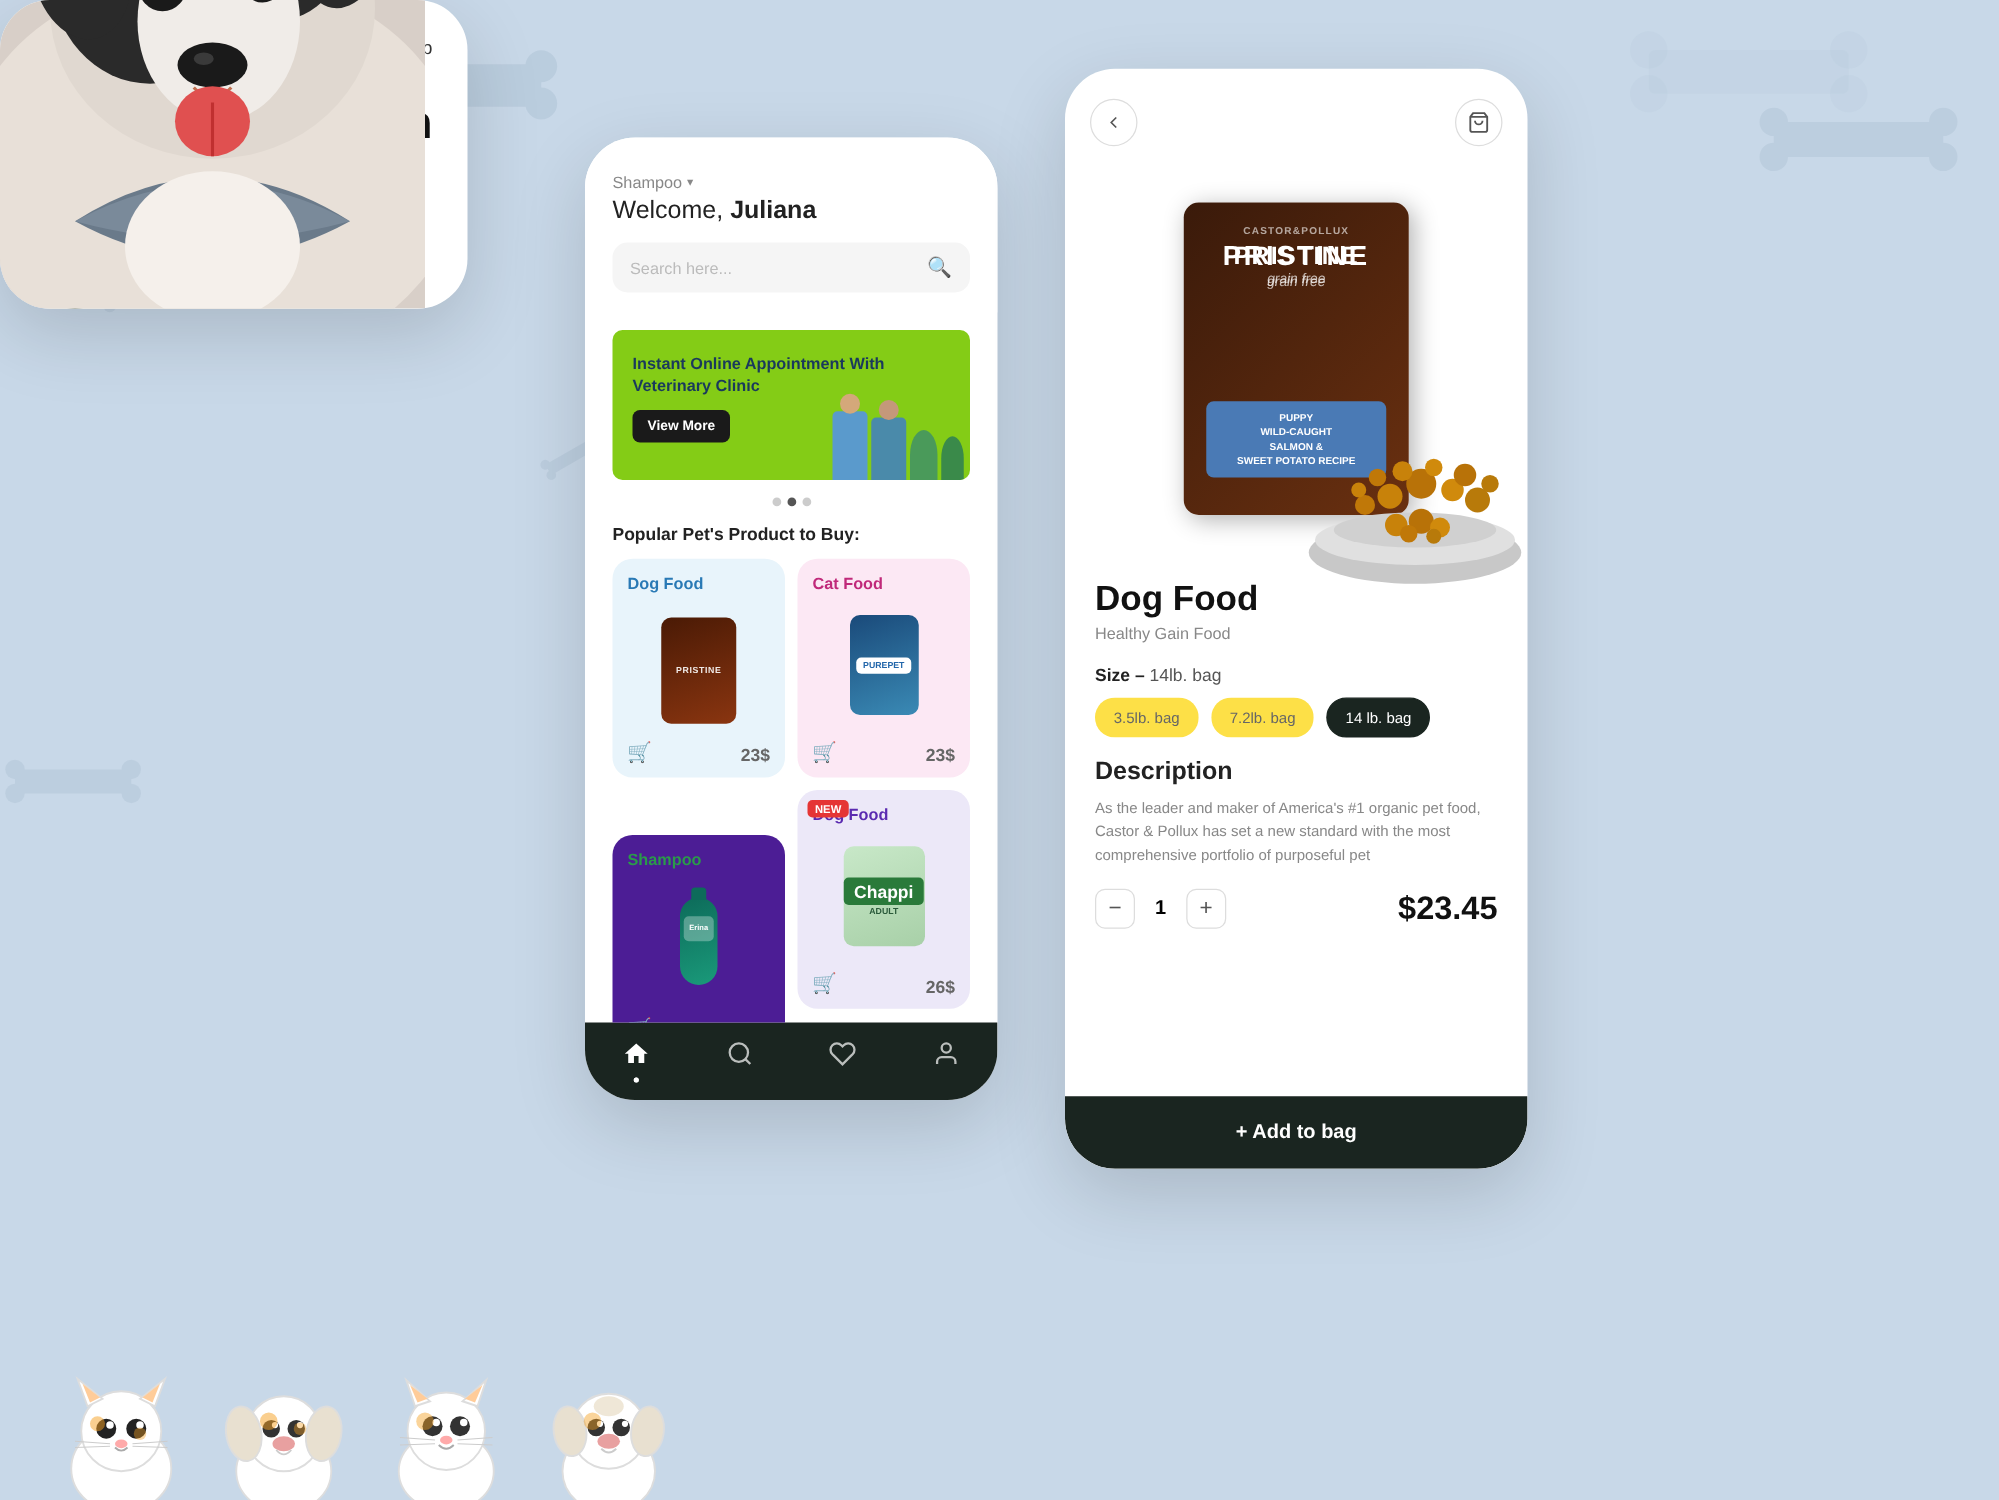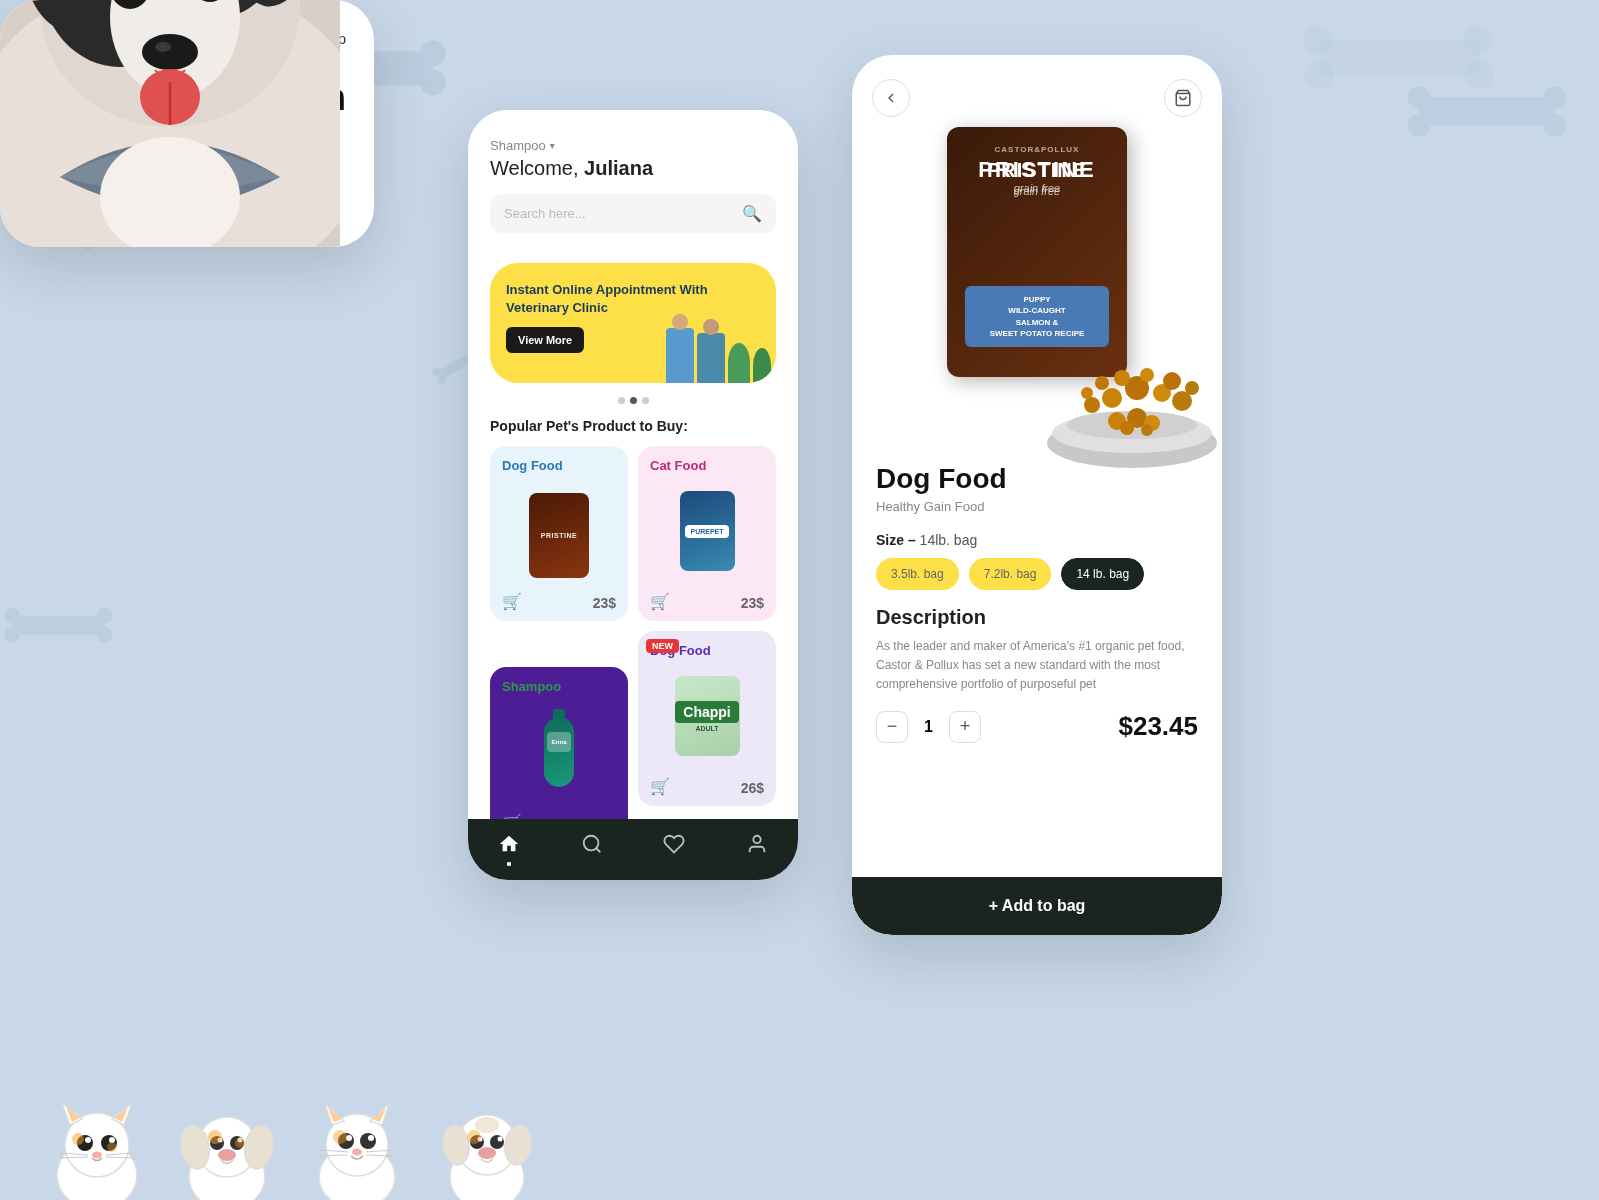--- a/index.html
+++ b/index.html
@@ -165,22 +165,22 @@
     }
 
     .phone2-content {
       flex: 1;
       overflow: hidden;
       padding: 14px 22px;
     }
 
     
     .banner {
-      background: #fde047;
-      border-radius: 28px;
+      background: #84cc16;
+      border-radius: 8px;
       padding: 18px 16px;
       margin-bottom: 14px;
       position: relative;
       overflow: hidden;
       height: 120px;
       display: flex;
       align-items: flex-start;
     }
 
     .banner-text {
@@ -366,21 +366,21 @@
       justify-content: center;
       cursor: pointer;
       font-size: 16px;
       color: #555;
     }
 
     .product-hero {
       width: 100%;
       height: 310px;
       display: flex;
-      align-items: flex-start;
+      align-items: center;
       justify-content: center;
       position: relative;
       overflow: visible;
     }
 
     .phone3-content {
       flex: 1;
       padding: 16px 24px;
     }
 

